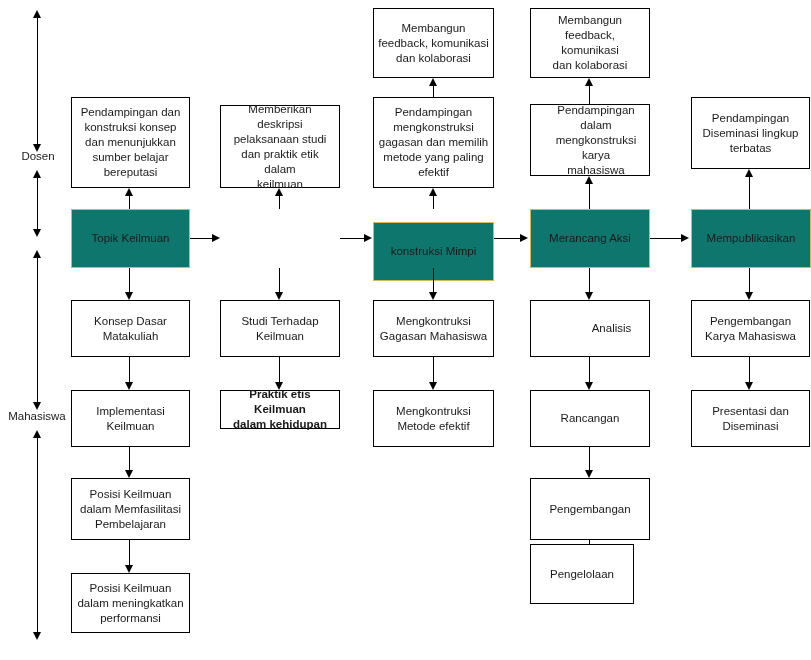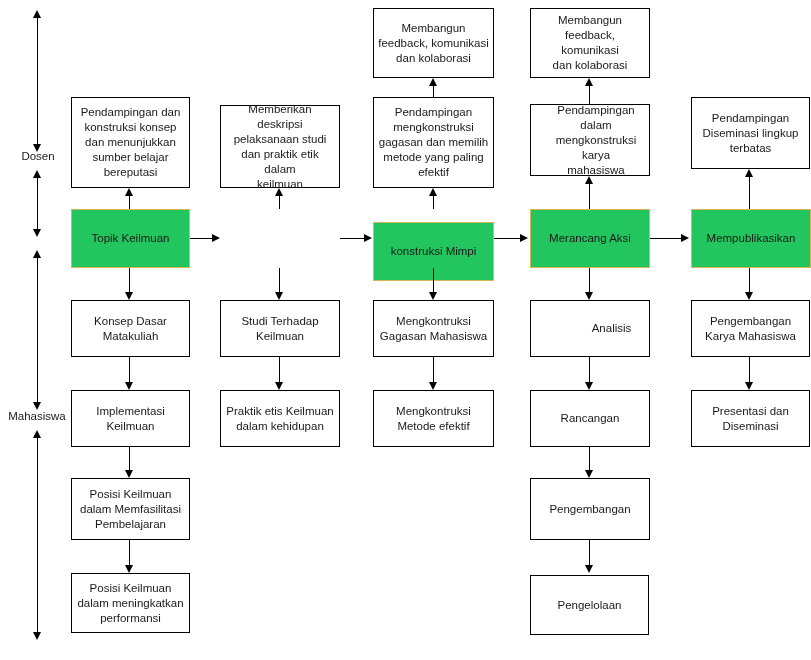--- a/index.html
+++ b/index.html
@@ -23,21 +23,21 @@
     line-height:15px;
     color:#1a1a1a;
     padding:2px 4px;
     white-space:pre-line;
   }
   .node.white{
     background:#ffffff;
     border:1.2px solid #000000;
   }
   .node.accent{
-    background:#22c55e;
+    background:#0f766e;
     border:1.4px solid #d6b656;
   }
 
   
   .vline{position:absolute;width:1.3px;background:#000;}
   .hline{position:absolute;height:1.3px;background:#000;}
 
   .arrow{position:absolute;width:0;height:0;}
   .arrow.up{
     border-left:4.5px solid transparent;
@@ -131,21 +131,21 @@
   <div class="arrow up" style="left:275px;top:188px;"></div>
 
 
   <div class="vline" style="left:279px;top:268px;height:24px;"></div>
   <div class="arrow down" style="left:275px;top:292px;"></div>
   <div class="node white" style="left:220px;top:300px;width:120px;height:57px;">Studi Terhadap
 Keilmuan</div>
 
   <div class="vline" style="left:279px;top:357px;height:25px;"></div>
   <div class="arrow down" style="left:275px;top:382px;"></div>
-  <div class="node white" style="left:220px;top:390px;width:120px;height:57px;">Praktik etis Keilmuan
+  <div class="node white" style="left:220px;top:390px;width:120px;height:39px;font-weight:bold;">Praktik etis Keilmuan
 dalam kehidupan</div>
 
   <div class="hline" style="left:340px;top:238px;width:24px;"></div>
   <div class="arrow right" style="left:364px;top:234px;"></div>
 
   <div class="node white" style="left:373px;top:8px;width:121px;height:70px;">Membangun
 feedback, komunikasi
 dan kolaborasi</div>
   <div class="vline" style="left:433px;top:86px;height:11px;"></div>
   <div class="arrow up" style="left:429px;top:78px;"></div>
@@ -194,21 +194,21 @@
   <div class="vline" style="left:589px;top:357px;height:25px;"></div>
   <div class="arrow down" style="left:585px;top:382px;"></div>
   <div class="node white" style="left:530px;top:390px;width:120px;height:57px;">Rancangan</div>
 
   <div class="vline" style="left:589px;top:447px;height:23px;"></div>
   <div class="arrow down" style="left:585px;top:470px;"></div>
   <div class="node white" style="left:530px;top:478px;width:120px;height:62px;">Pengembangan</div>
 
   <div class="vline" style="left:589px;top:540px;height:25px;"></div>
   <div class="arrow down" style="left:585px;top:565px;"></div>
-  <div class="node white" style="left:530px;top:575px;width:119px;height:60px;">Pengelolaan</div>
+  <div class="node white" style="left:530px;top:544px;width:104px;height:60px;">Pengelolaan</div>
 
   <div class="hline" style="left:650px;top:238px;width:31px;"></div>
   <div class="arrow right" style="left:681px;top:234px;"></div>
 
   <div class="node white" style="left:691px;top:97px;width:119px;height:72px;">Pendampingan
 Diseminasi lingkup
 terbatas</div>
   <div class="vline" style="left:749px;top:177px;height:32px;"></div>
   <div class="arrow up" style="left:745px;top:169px;"></div>
 

